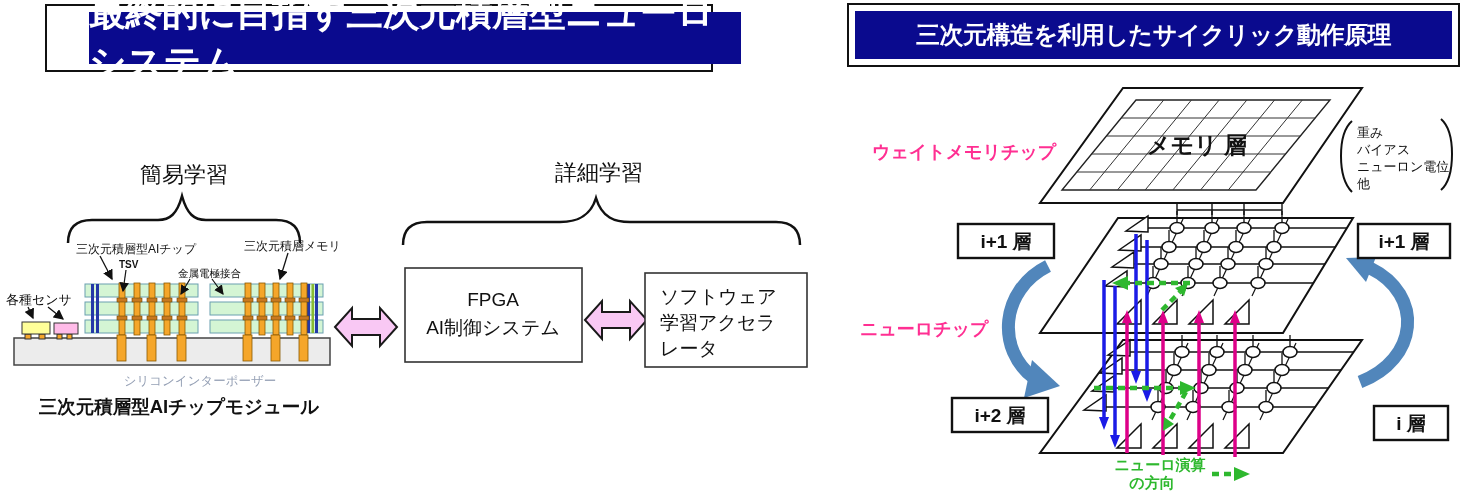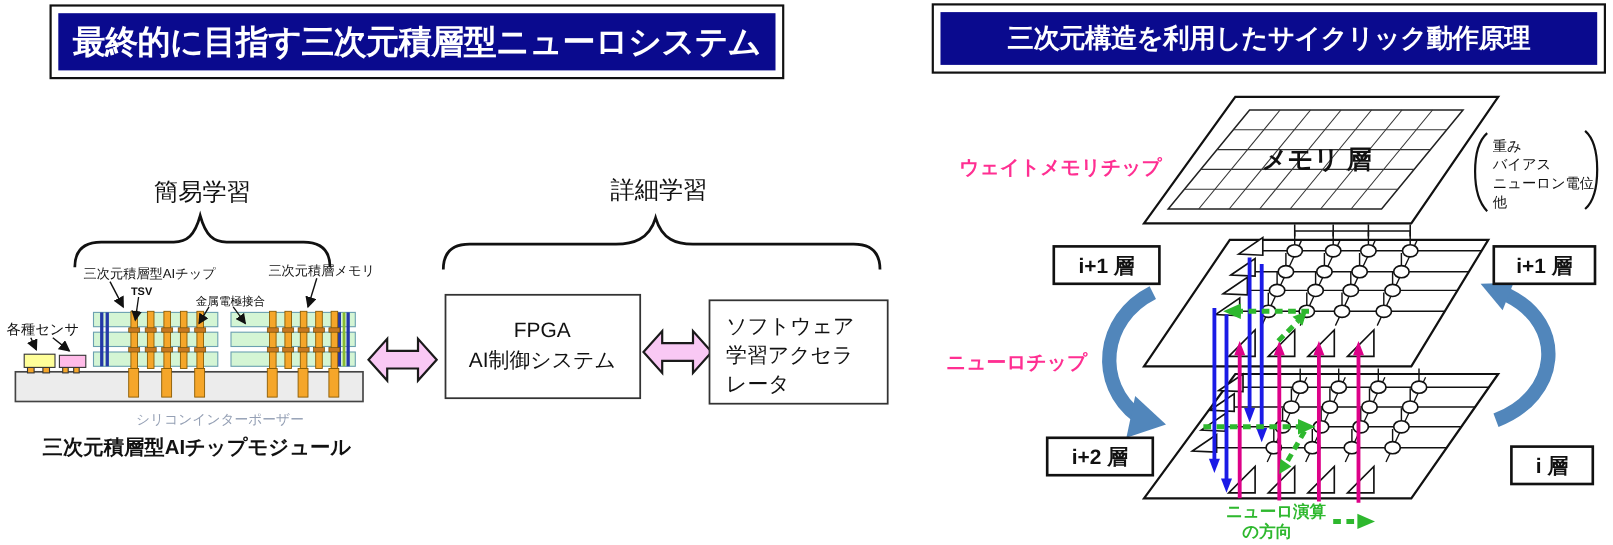--- a/index.html
+++ b/index.html
@@ -2,21 +2,21 @@
 <html><head>
 <meta charset="utf-8">
 <style>
   html,body{margin:0;padding:0;background:#fff;}
   #canvas{position:relative;width:1466px;height:495px;background:#fff;overflow:hidden;
           font-family:"Liberation Sans","DejaVu Sans",sans-serif;}
   .titlebox{position:absolute;border:2px solid #111;background:#fff;padding:6px;box-sizing:border-box;}
   .titleinner{width:100%;height:100%;background:#0a0a8e;color:#fff;display:flex;
               align-items:center;justify-content:center;font-weight:bold;letter-spacing:-0.5px;}
   #ltitle{left:45px;top:4px;width:668px;height:68px;}
-  #ltitle .titleinner{font-size:30px;}
+  #ltitle .titleinner{font-size:37px;margin-left:36px;}
   #rtitle{left:847px;top:3px;width:613px;height:64px;}
   #rtitle .titleinner{font-size:24px;}
   svg{position:absolute;left:0;top:0;}
   text{font-family:"Liberation Sans","DejaVu Sans",sans-serif;fill:#111;}
   .b{font-weight:bold;}
   .pink{fill:#ff2f92;font-weight:bold;}
   .green{fill:#2eb82e;font-weight:bold;}
   .gray{fill:#95a0b5;}
 </style>
 </head>

